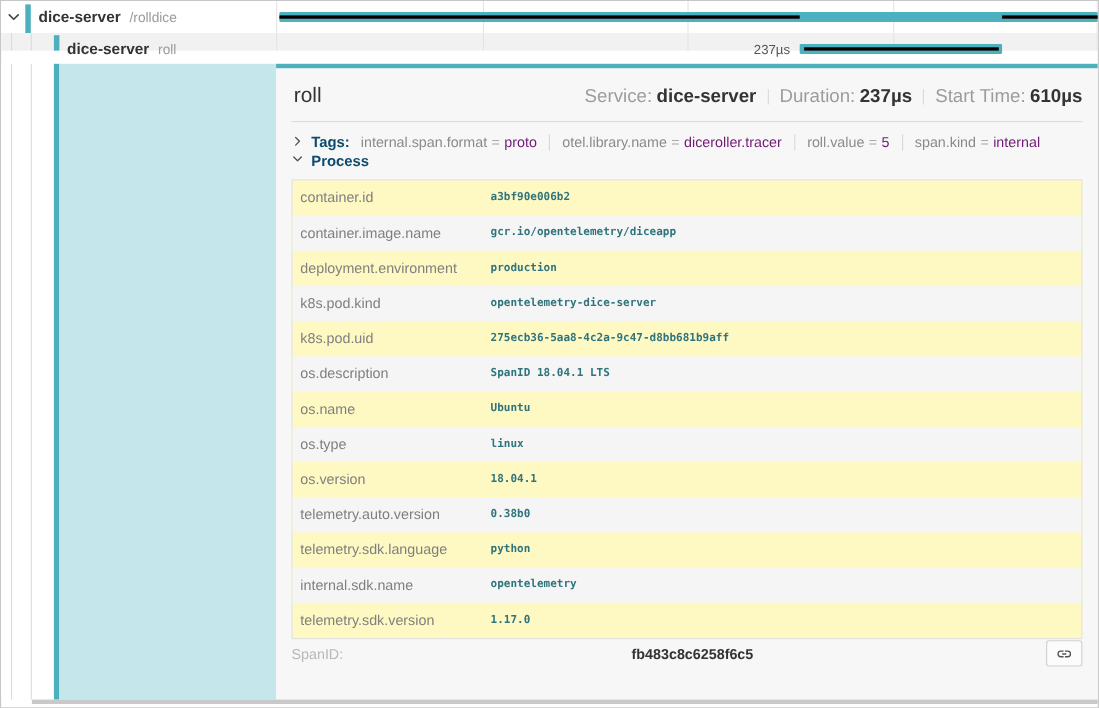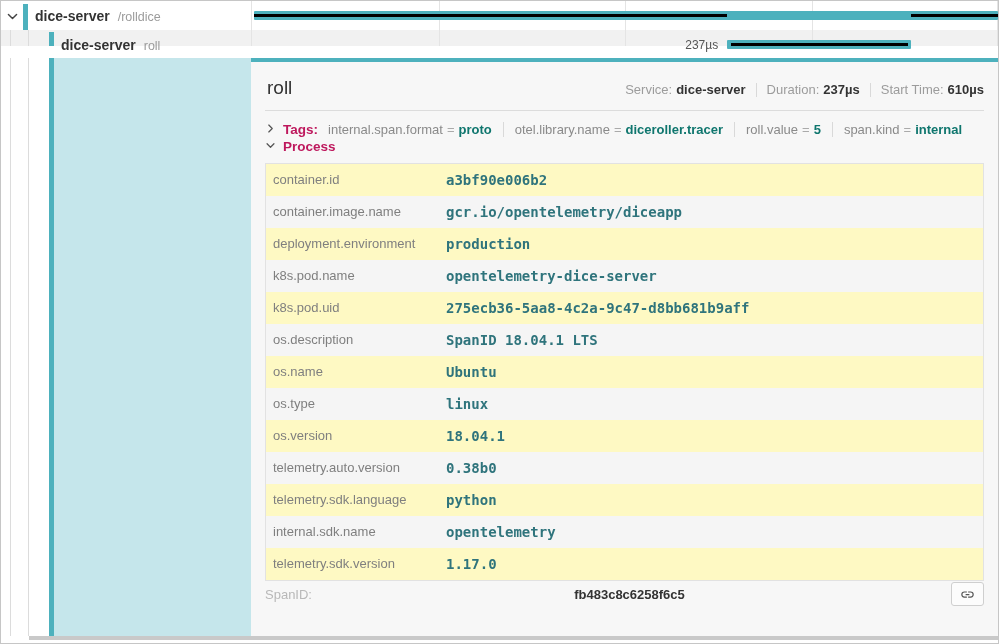--- a/index.html
+++ b/index.html
@@ -39,42 +39,42 @@
 
   
   .detail-row{position:absolute;top:57px;left:0;right:0;height:578px;}
   .detail-left{position:absolute;left:0;top:0;bottom:0;width:250px;background:#fff;}
   .detail-left .vbar{position:absolute;left:48px;width:5px;top:0;bottom:0;background:var(--accent);}
   .detail-left .fill{position:absolute;left:53px;right:0;top:0;bottom:0;background:var(--accent-light);}
   .detail-panel{position:absolute;left:250px;right:0;top:0;bottom:0;background:#f7f7f7;border-top:4px solid var(--accent);padding:0 14px;overflow:hidden;}
 
   .d-header{display:flex;align-items:baseline;padding-top:15px;}
   .d-title{font-size:19px;font-weight:500;color:#333;padding-left:2px;}
-  .d-meta{margin-left:auto;display:flex;align-items:baseline;font-size:13px;}
+  .d-meta{margin-left:auto;display:flex;align-items:baseline;font-size:17px;}
   .meta-label{color:#9c9c9c;}
   .meta-value{color:#333;font-weight:bold;margin-left:4px;}
   .meta-divider{width:1px;height:14px;background:#d9d9d9;margin:0 10px;align-self:center;}
   .d-rule{border:0;border-top:1px solid #dcdcdc;margin:11px 0 0 0;}
 
   .tags-row{display:flex;align-items:center;margin-top:11px;font-size:13px;cursor:pointer;}
-  .section-label{font-weight:bold;color:#be185d;font-size:13.5px;margin-left:7px;}
+  .section-label{font-weight:bold;color:#0c4a6e;font-size:13.5px;margin-left:7px;}
   .tag-items{display:flex;align-items:center;margin-left:10px;}
   .tag-item{display:flex;align-items:baseline;white-space:nowrap;}
   .tag-key{color:#8a8a8a;}
   .tag-eq{color:#aaa;margin:0 4px;}
-  .tag-val{color:#0f766e;font-weight:700;}
+  .tag-val{color:#701a75;font-weight:400;}
   .tag-divider{width:1px;height:15px;background:#d9d9d9;margin:0 11px;align-self:center;}
 
   .process-row{display:flex;align-items:center;cursor:pointer;}
 
   .kv-card{margin-top:8px;border:1px solid #e2e2e2;background:#fef9c3;}
   .kv-row{display:flex;align-items:center;}
   .kv-row:nth-child(even){background:#f5f5f5;}
   .kv-key{flex:0 0 172px;padding:8px 4px 8px 7px;font-size:13px;color:#7f7f7f;line-height:16px;}
-  .kv-val{padding:8px 8px;font-family:"DejaVu Sans Mono",monospace;font-size:14px;font-weight:bold;color:var(--value-teal);line-height:16px;}
+  .kv-val{padding:8px 8px;font-family:"DejaVu Sans Mono",monospace;font-size:10px;font-weight:bold;color:var(--value-teal);line-height:16px;}
 
   .d-footer{display:flex;justify-content:space-between;align-items:center;margin-top:1px;font-size:13px;}
   .spanid-label{color:#b8b8b8;}
   .spanid-value{color:#333;font-weight:bold;margin:0 10px 0 6px;}
   .link-btn{width:33px;height:24px;border:1px solid #cfcfcf;border-radius:3px;background:#fcfcfc;display:flex;align-items:center;justify-content:center;cursor:pointer;}
 
   .bottom-strip{position:absolute;top:635px;left:28px;right:0;height:4px;background:#c9c9c9;}
 </style>
 </head>
 <body>
@@ -199,21 +199,21 @@
           </div>
           <div class="kv-row">
             <div class="kv-key">container.image.name</div>
             <div class="kv-val">gcr.io/opentelemetry/diceapp</div>
           </div>
           <div class="kv-row">
             <div class="kv-key">deployment.environment</div>
             <div class="kv-val">production</div>
           </div>
           <div class="kv-row">
-            <div class="kv-key">k8s.pod.name</div>
+            <div class="kv-key">k8s.pod.kind</div>
             <div class="kv-val">opentelemetry-dice-server</div>
           </div>
           <div class="kv-row">
             <div class="kv-key">k8s.pod.uid</div>
             <div class="kv-val">275ecb36-5aa8-4c2a-9c47-d8bb681b9aff</div>
           </div>
           <div class="kv-row">
             <div class="kv-key">os.description</div>
             <div class="kv-val">SpanID 18.04.1 LTS</div>
           </div>

